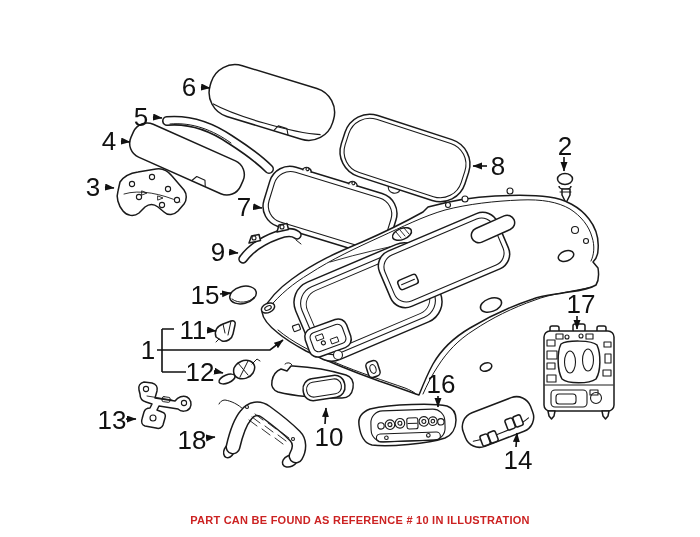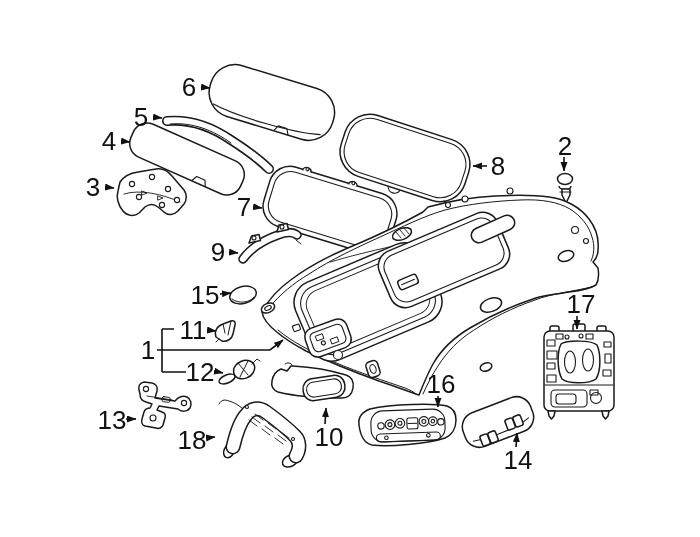--- a/index.html
+++ b/index.html
@@ -363,13 +363,14 @@
   <g>
     <path class="ar" marker-end="url(#ah)" d="M577,316 L577,329"></path>
     <text class="num" x="581" y="313">17</text>
   </g>
   <g>
     <path class="ar" marker-end="url(#ah)" d="M206,438 L215,437"></path>
     <text class="num" x="192" y="449">18</text>
   </g>
 </svg>
 
+<div class="caption">PART CAN BE FOUND AS REFERENCE # 10 IN ILLUSTRATION</div>
 </div>
 
 </body></html>

